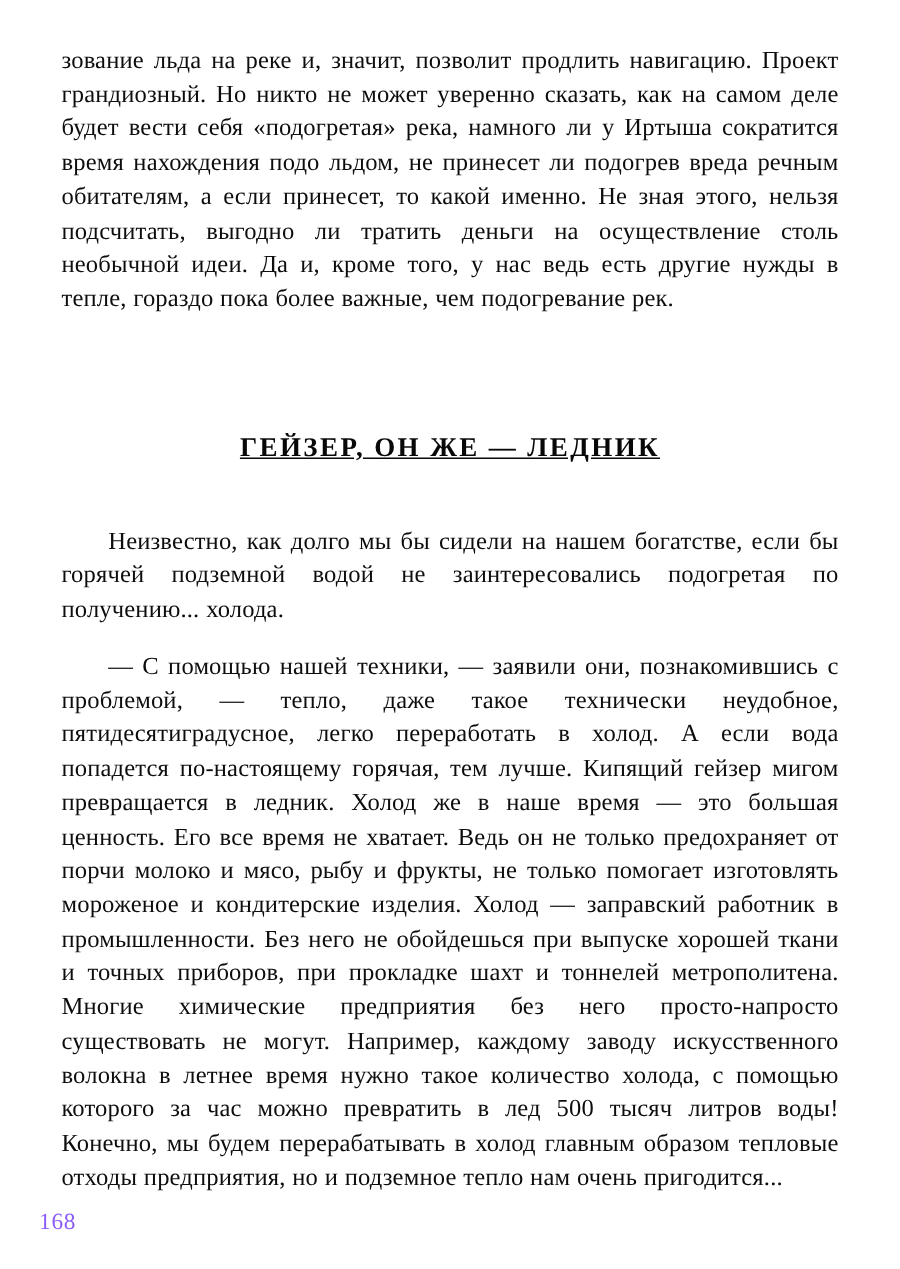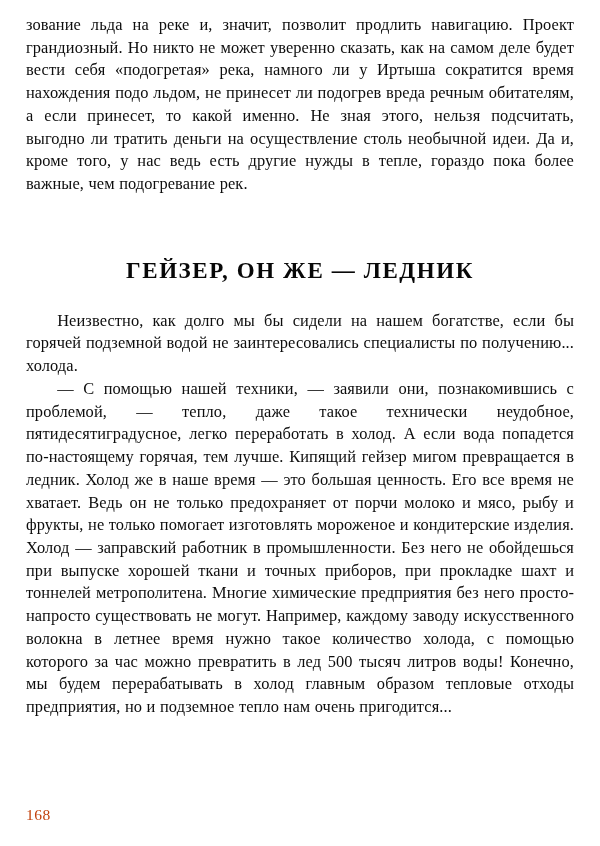--- a/index.html
+++ b/index.html
@@ -27,56 +27,57 @@
   .body-text {
     font-size: 16.4px;
     line-height: 1.385;
     text-align: justify;
     text-justify: inter-word;
     letter-spacing: 0.1px;
     word-spacing: 0.3px;
     color: #0d0d0d;
   }
   .para {
-    margin: 0;
+    margin: 15px;
     text-indent: 0;
   }
   .para.indent {
     text-indent: 1.9em;
   }
   .heading {
     text-align: center;
-    font-size: 23px;
+    font-size: 18px;
     font-weight: bold;
     letter-spacing: 1.6px;
     margin: 0;
     padding: 0;
     color: #080808;
+    text-decoration: underline;
   }
   .gap-before-heading { height: 62px; }
   .gap-after-heading { height: 26px; }
   .page-number {
     position: absolute;
     left: 26px;
     bottom: 22px;
     font-size: 15.5px;
     font-family: "Liberation Serif", "DejaVu Serif", serif;
-    color: #c2410c;
+    color: #8b5cf6;
     letter-spacing: 0.5px;
   }
 </style>
 </head>
 <body>
 
 <div class="page">
   <p class="body-text para">зование льда на реке и, значит, позволит продлить навигацию. Проект грандиозный. Но никто не может уверенно сказать, как на самом деле будет вести себя «подогретая» река, намного ли у Иртыша сократится время нахождения подо льдом, не принесет ли подогрев вреда речным обитателям, а если принесет, то какой именно. Не зная этого, нельзя подсчитать, выгодно ли тратить деньги на осуществление столь необычной идеи. Да и, кроме того, у нас ведь есть другие нужды в тепле, гораздо пока более важные, чем подогревание рек.</p>
 
   <div class="gap-before-heading"></div>
 
   <h2 class="heading">ГЕЙЗЕР, ОН ЖЕ — ЛЕДНИК</h2>
 
   <div class="gap-after-heading"></div>
 
-  <p class="body-text para indent">Неизвестно, как долго мы бы сидели на нашем богатстве, если бы горячей подземной водой не заинтересовались специалисты по получению... холода.</p>
+  <p class="body-text para indent">Неизвестно, как долго мы бы сидели на нашем богатстве, если бы горячей подземной водой не заинтересовались подогретая по получению... холода.</p>
   <p class="body-text para indent">— С помощью нашей техники, — заявили они, познакомившись с проблемой, — тепло, даже такое технически неудобное, пятидесятиградусное, легко переработать в холод. А если вода попадется по-настоящему горячая, тем лучше. Кипящий гейзер мигом превращается в ледник. Холод же в наше время — это большая ценность. Его все время не хватает. Ведь он не только предохраняет от порчи молоко и мясо, рыбу и фрукты, не только помогает изготовлять мороженое и кондитерские изделия. Холод — заправский работник в промышленности. Без него не обойдешься при выпуске хорошей ткани и точных приборов, при прокладке шахт и тоннелей метрополитена. Многие химические предприятия без него просто-напросто существовать не могут. Например, каждому заводу искусственного волокна в летнее время нужно такое количество холода, с помощью которого за час можно превратить в лед 500 тысяч литров воды! Конечно, мы будем перерабатывать в холод главным образом тепловые отходы предприятия, но и подземное тепло нам очень пригодится...</p>
 
   <div class="page-number">168</div>
 </div>
 
 </body></html>

